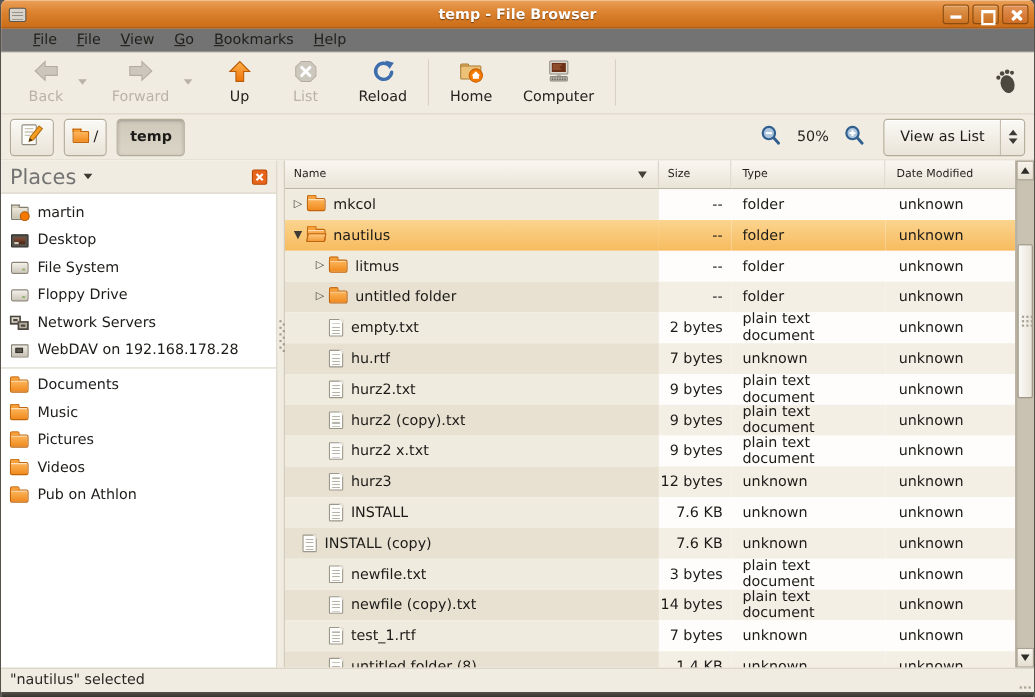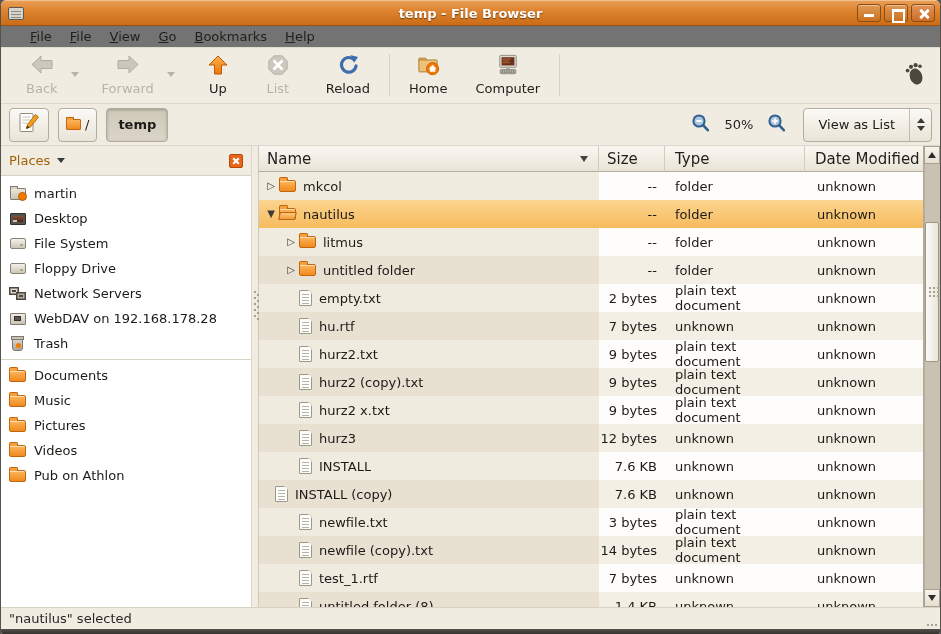--- a/index.html
+++ b/index.html
@@ -73,21 +73,21 @@
   .vspin .up { border-bottom:5px solid #3c3a34; }
   .vspin .dn { border-top:5px solid #3c3a34; }
 
   
   .main { flex:1 1 auto; display:flex; min-height:0; background:#fff; }
 
   
   .sidebar { width:250px; flex:0 0 250px; background:#fff; display:flex; flex-direction:column; }
   .side-header { height:30px; flex:0 0 30px; background:#f1ece2; border-bottom:1px solid #d8d2c4;
     display:flex; align-items:center; padding:0 8px; }
-  .places-btn { display:flex; align-items:center; gap:7px; font-size:13px; color:#a16207; }
+  .places-btn { display:flex; align-items:center; gap:7px; font-size:19px; color:#737373; }
   .places-btn::after { content:""; border-left:4px solid transparent; border-right:4px solid transparent;
     border-top:5px solid #3c3a34; }
   .side-close { margin-left:auto; width:14px; height:14px; background:#e8641b; border:1px solid #b34a08;
     border-radius:2px; position:relative; }
   .side-close::before, .side-close::after { content:""; position:absolute; left:5px; top:2px;
     width:2px; height:8px; background:#fff; }
   .side-close::before { transform:rotate(45deg); } .side-close::after { transform:rotate(-45deg); }
   .side-list { padding-top:5px; }
   .side-item { height:25px; display:flex; align-items:center; gap:8px; padding-left:8px;
     font-size:13px; color:#1d1b18; }
@@ -98,21 +98,21 @@
     border-right:1px solid #cfc9ba; position:relative; }
   .grip { position:absolute; left:2px; top:145px; width:2px; height:2px; background:#a59e8e;
     box-shadow: 3px 3px 0 #a59e8e, 0 6px 0 #a59e8e, 3px 9px 0 #a59e8e, 0 12px 0 #a59e8e,
       3px 15px 0 #a59e8e, 0 18px 0 #a59e8e, 3px 21px 0 #a59e8e, 0 24px 0 #a59e8e, 3px 27px 0 #a59e8e; }
 
   
   .listpane { flex:1 1 auto; display:flex; min-width:0; }
   .listcontent { flex:1 1 auto; display:flex; flex-direction:column; min-width:0; overflow:hidden; }
   .list-header { height:26px; flex:0 0 26px; display:flex; }
   .hcell { background:linear-gradient(180deg,#faf7f1,#e9e4d7); border-right:1px solid #d2ccbd;
-    border-bottom:1px solid #b5ae9d; font-size:15px; color:#211f1b; display:flex; align-items:center;
+    border-bottom:1px solid #b5ae9d; font-size:10px; color:#211f1b; display:flex; align-items:center;
     padding-left:8px; }
   .hcell.h-name { width:340px; flex:0 0 340px; }
   .hcell.h-size { width:66px; flex:0 0 66px; }
   .hcell.h-type { width:140px; flex:0 0 140px; padding-left:10px; }
   .hcell.h-date { flex:1 1 auto; padding-left:10px; border-right:none; }
   .sort-arrow { margin-left:auto; margin-right:10px; width:0; height:0;
     border-left:4.5px solid transparent; border-right:4.5px solid transparent; border-top:6px solid #45423b; }
 
   .rows { flex:1 1 auto; overflow:hidden; }
   .frow { height:28px; display:flex; font-size:13px; color:#1d1b18; }
@@ -385,26 +385,20 @@
               <span class="side-glyph icon-network"></span>
             </span>
         <span class="side-label">Network Servers</span>
       </div>
           <div class="side-item">
         <span class="side-icon">
               <span class="side-glyph icon-remote-share"></span>
             </span>
         <span class="side-label">WebDAV on 192.168.178.28</span>
       </div>
-          <div class="side-item">
-        <span class="side-icon">
-              <span class="side-glyph icon-trash"></span>
-            </span>
-        <span class="side-label">Trash</span>
-      </div>
           <div class="side-sep"></div>
           <div class="side-item">
         <span class="side-icon">
               <span class="side-glyph icon-folder"></span>
             </span>
         <span class="side-label">Documents</span>
       </div>
           <div class="side-item">
         <span class="side-icon">
               <span class="side-glyph icon-folder"></span>

